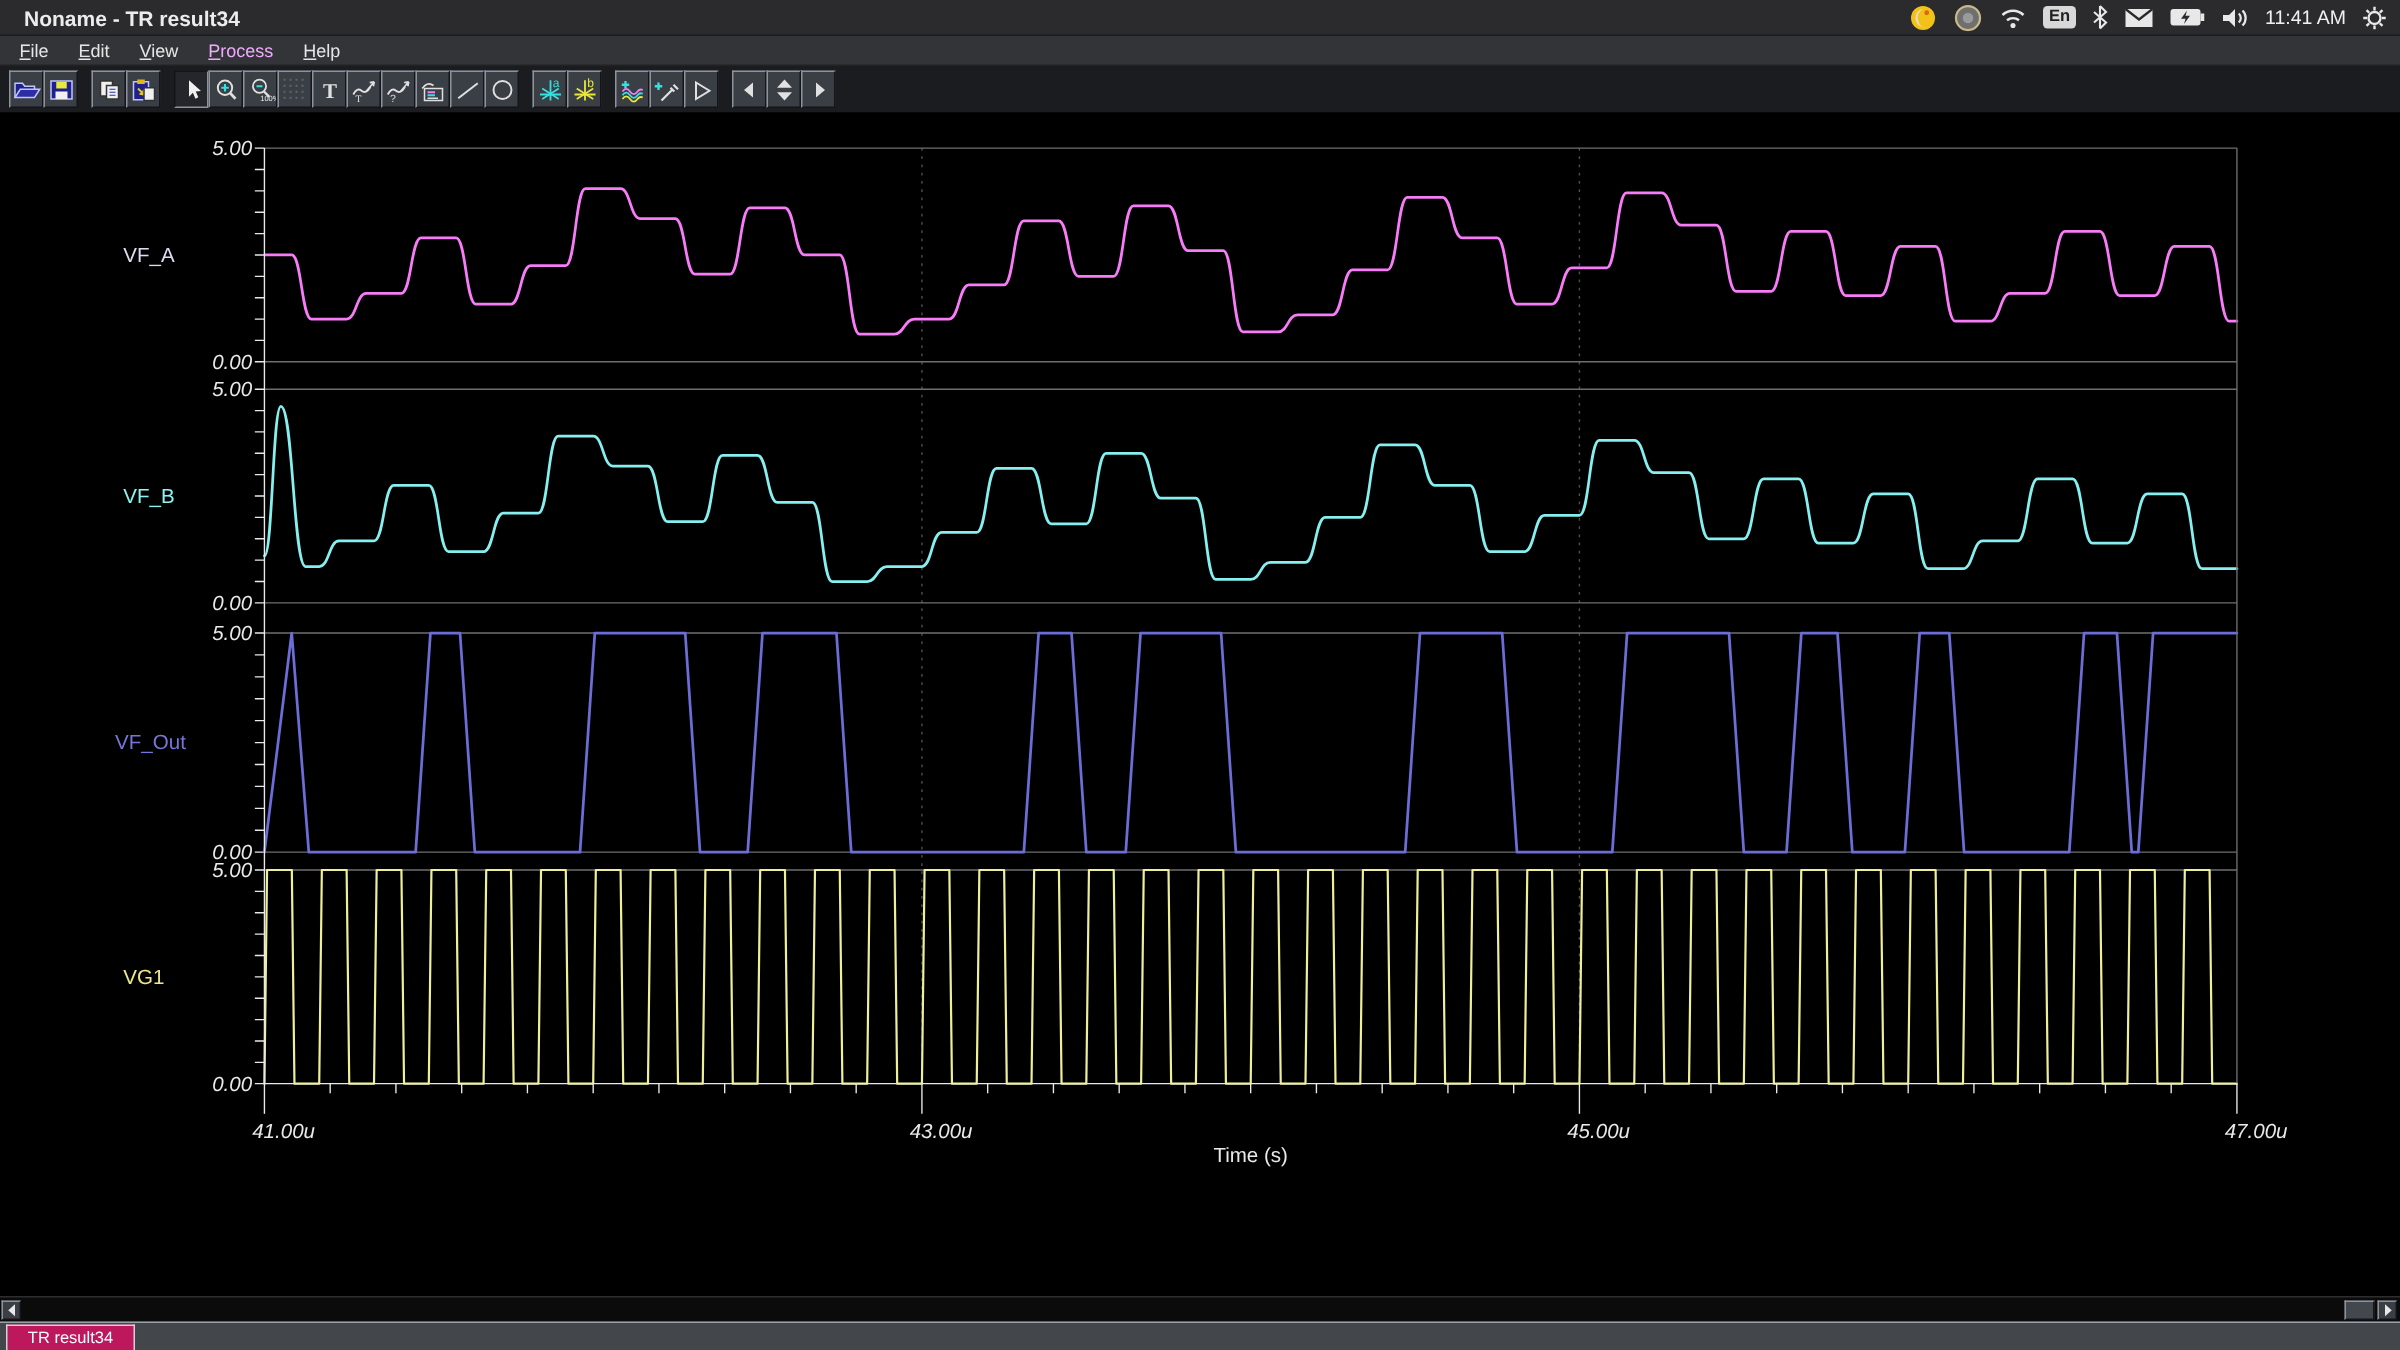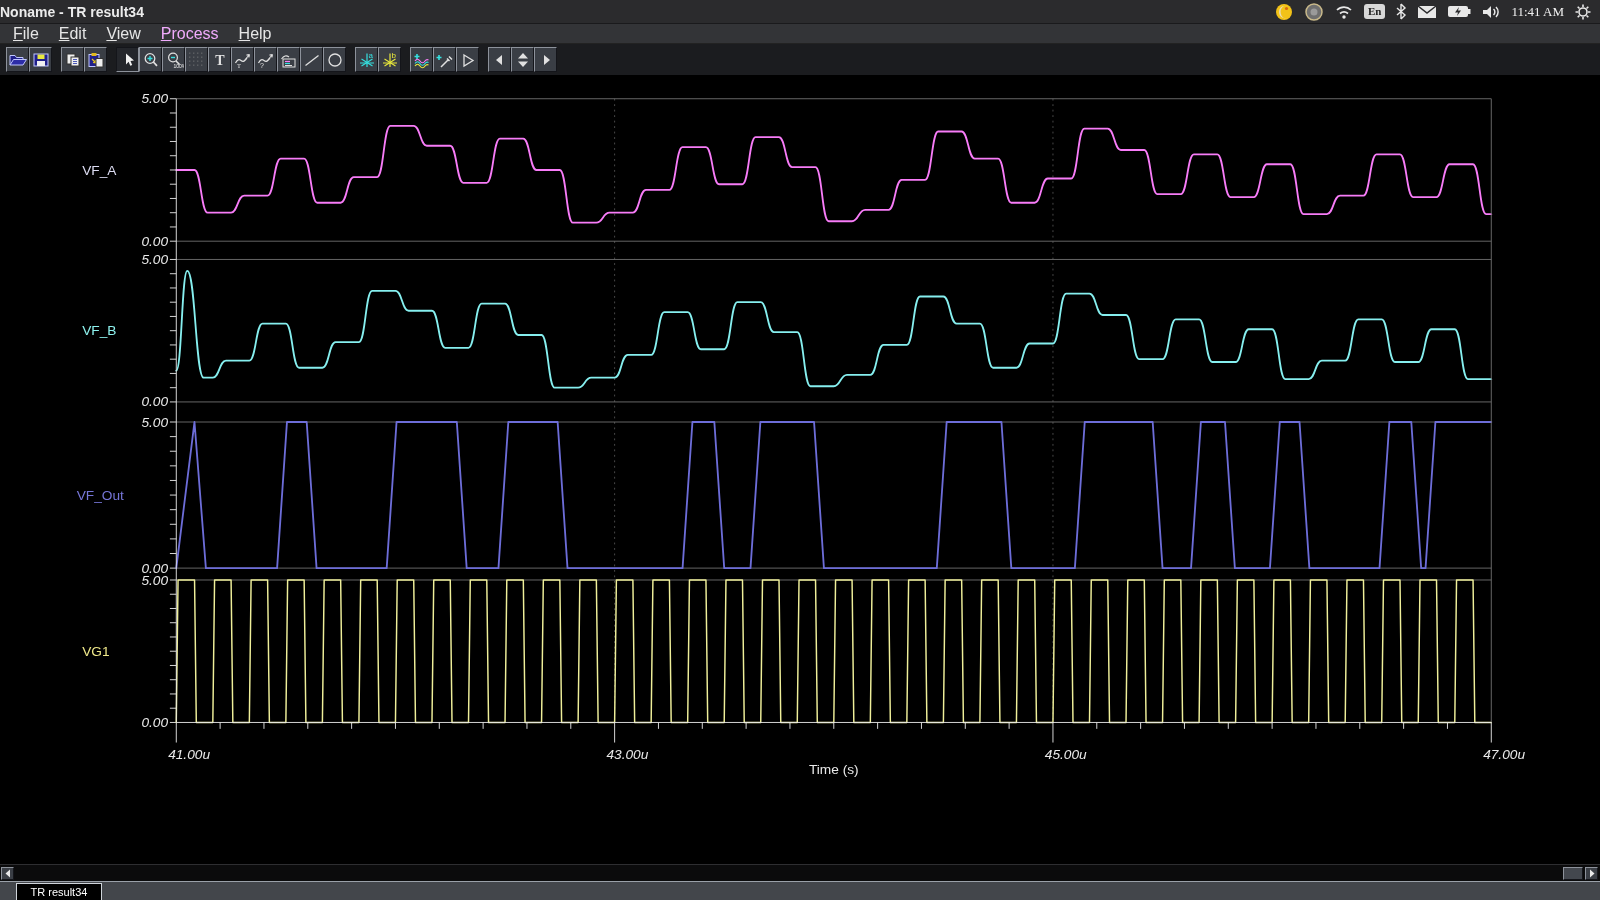--- a/index.html
+++ b/index.html
@@ -1,30 +1,30 @@
 <!DOCTYPE html>
 <html><head>
 <meta charset="utf-8">
 <style>
   html,body{margin:0;padding:0;background:#000;width:1600px;height:900px;overflow:hidden;
     font-family:"Liberation Sans","DejaVu Sans",sans-serif;}
   .window{position:relative;width:1600px;height:900px;background:#000;}
   
   .titlebar{height:24px;background:#2b2b2d;display:flex;align-items:center;
     border-bottom:1px solid #1a1a1c;box-sizing:border-box;}
-  .title{color:#ececec;font-weight:bold;font-size:14px;padding-left:0;flex:0 0 auto;}
-  .tray{margin-left:auto;display:flex;align-items:center;gap:10px;padding-right:8px;font-family:Liberation Serif, serif;}
+  .title{color:#ececec;font-weight:bold;font-size:14px;padding-left:16px;flex:0 0 auto;}
+  .tray{margin-left:auto;display:flex;align-items:center;gap:10px;padding-right:8px;}
   .tray svg{display:block;}
   .kb{background:#d8d8d8;color:#222;font-size:11px;font-weight:bold;border-radius:3px;
     padding:1px 4px;line-height:13px;}
   .clock{color:#f0f0f0;font-size:13px;}
   
   .menubar{height:20px;background:#333437;display:flex;align-items:center;gap:2px;
     padding-left:4px;border-bottom:1px solid #222;box-sizing:border-box;}
-  .menu-item{color:#e6e6e6;font-size:16px;padding:2px 9px;cursor:default;}
+  .menu-item{color:#e6e6e6;font-size:12px;padding:2px 9px;cursor:default;}
   .menu-item u{text-decoration:underline;}
   .menu-item.disabled{color:#f0abfc;}
   
   .toolbar{height:31px;background:#1b1c1f;display:flex;align-items:center;padding-left:6px;}
   .tb-group{display:flex;margin-right:9px;}
   .tb-btn{width:23px;height:25px;background:#3a3e45;border:1px solid;
     border-color:#8d929b #14151a #14151a #8d929b;display:flex;align-items:center;
     justify-content:center;box-sizing:border-box;}
   .tb-btn.pressed{background:#24262b;border-color:#14151a #8d929b #8d929b #14151a;}
   .tb-btn.disabled svg{opacity:.45;}
@@ -38,22 +38,22 @@
   .hscroll{height:17px;background:#0b0b0c;border-top:1px solid #2e2e31;box-sizing:border-box;
     position:relative;}
   .sb-btn{position:absolute;top:2px;width:13px;height:13px;background:#3a3e45;
     border:1px solid;border-color:#8d929b #14151a #14151a #8d929b;display:flex;
     align-items:center;justify-content:center;box-sizing:border-box;}
   .sb-left{left:1px;}
   .sb-right{right:2px;}
   .sb-thumb{position:absolute;top:2px;right:17px;width:20px;height:13px;background:#43474e;
     border:1px solid;border-color:#8d929b #14151a #14151a #8d929b;box-sizing:border-box;}
   .statusbar{height:19px;background:#43464b;border-top:1px solid #9aa0a8;position:relative;}
-  .tab{position:absolute;left:16px;top:1px;height:16px;min-width:72px;padding:0 6px;
-    background:#000000;border:1px solid #cfd4da;border-bottom:none;color:#fff;
+  .tab{position:absolute;left:4px;top:1px;height:16px;min-width:72px;padding:0 6px;
+    background:#be185d;border:1px solid #cfd4da;border-bottom:none;color:#fff;
     font-size:11px;display:flex;align-items:center;justify-content:center;}
 </style>
 </head>
 <body>
 
 <div class="window">
 
   <div class="titlebar">
     <span class="title">Noname - TR result34</span>
     <div class="tray">

